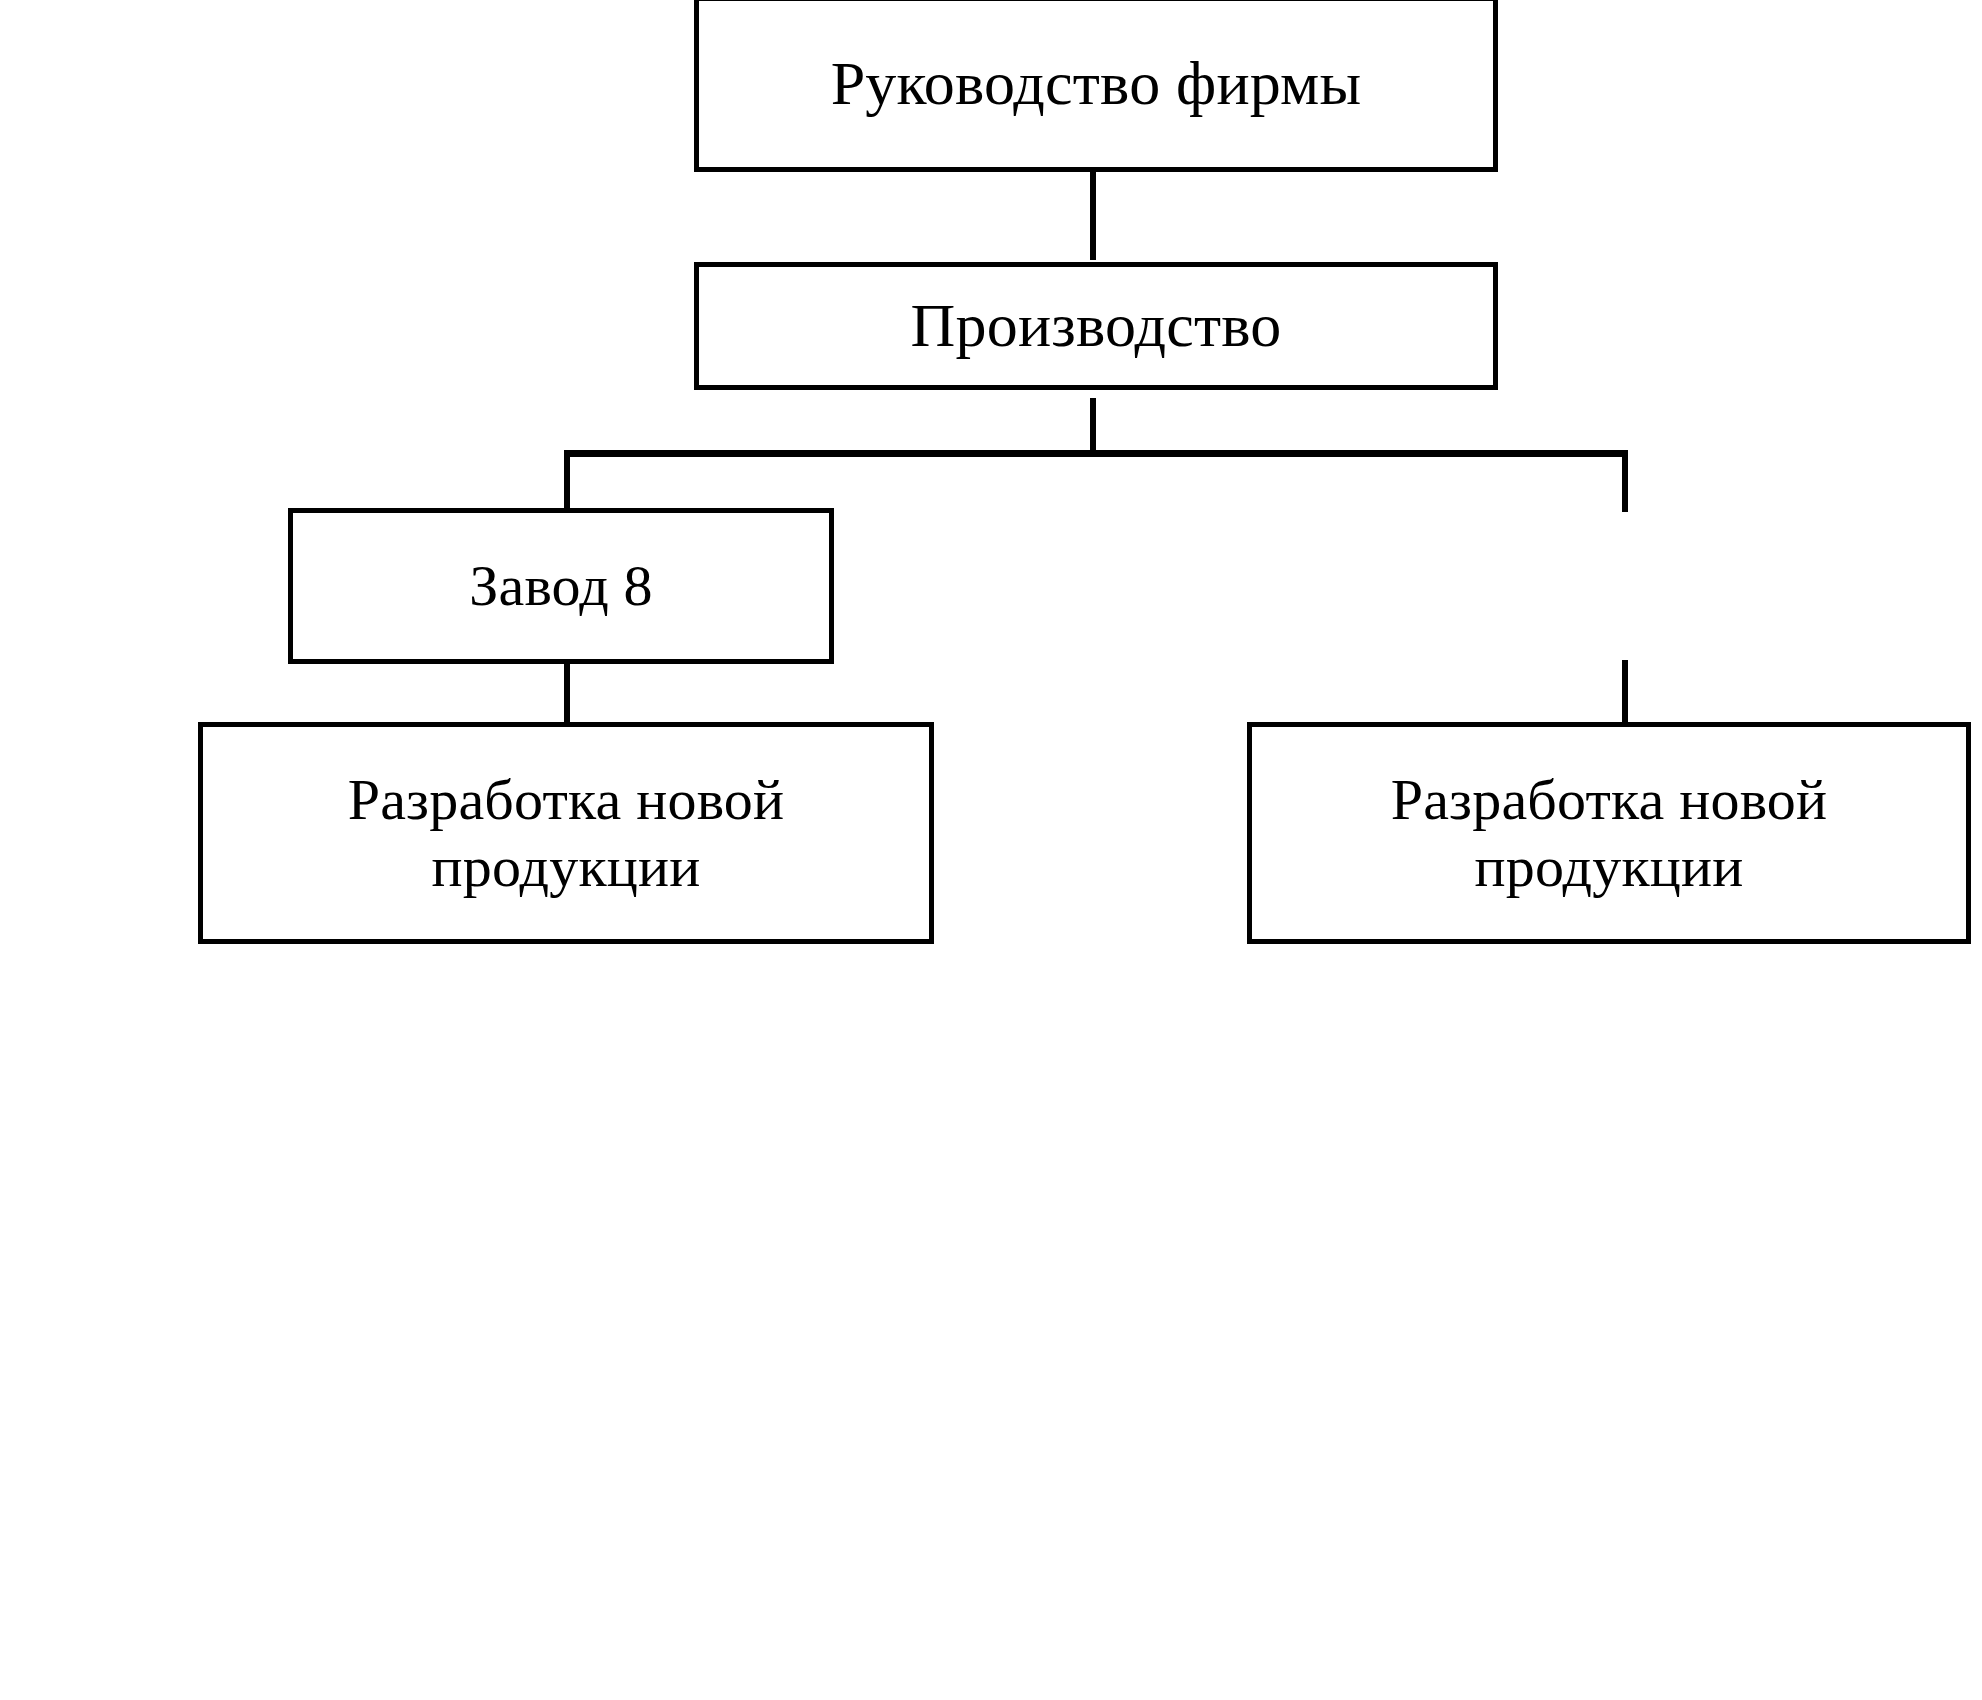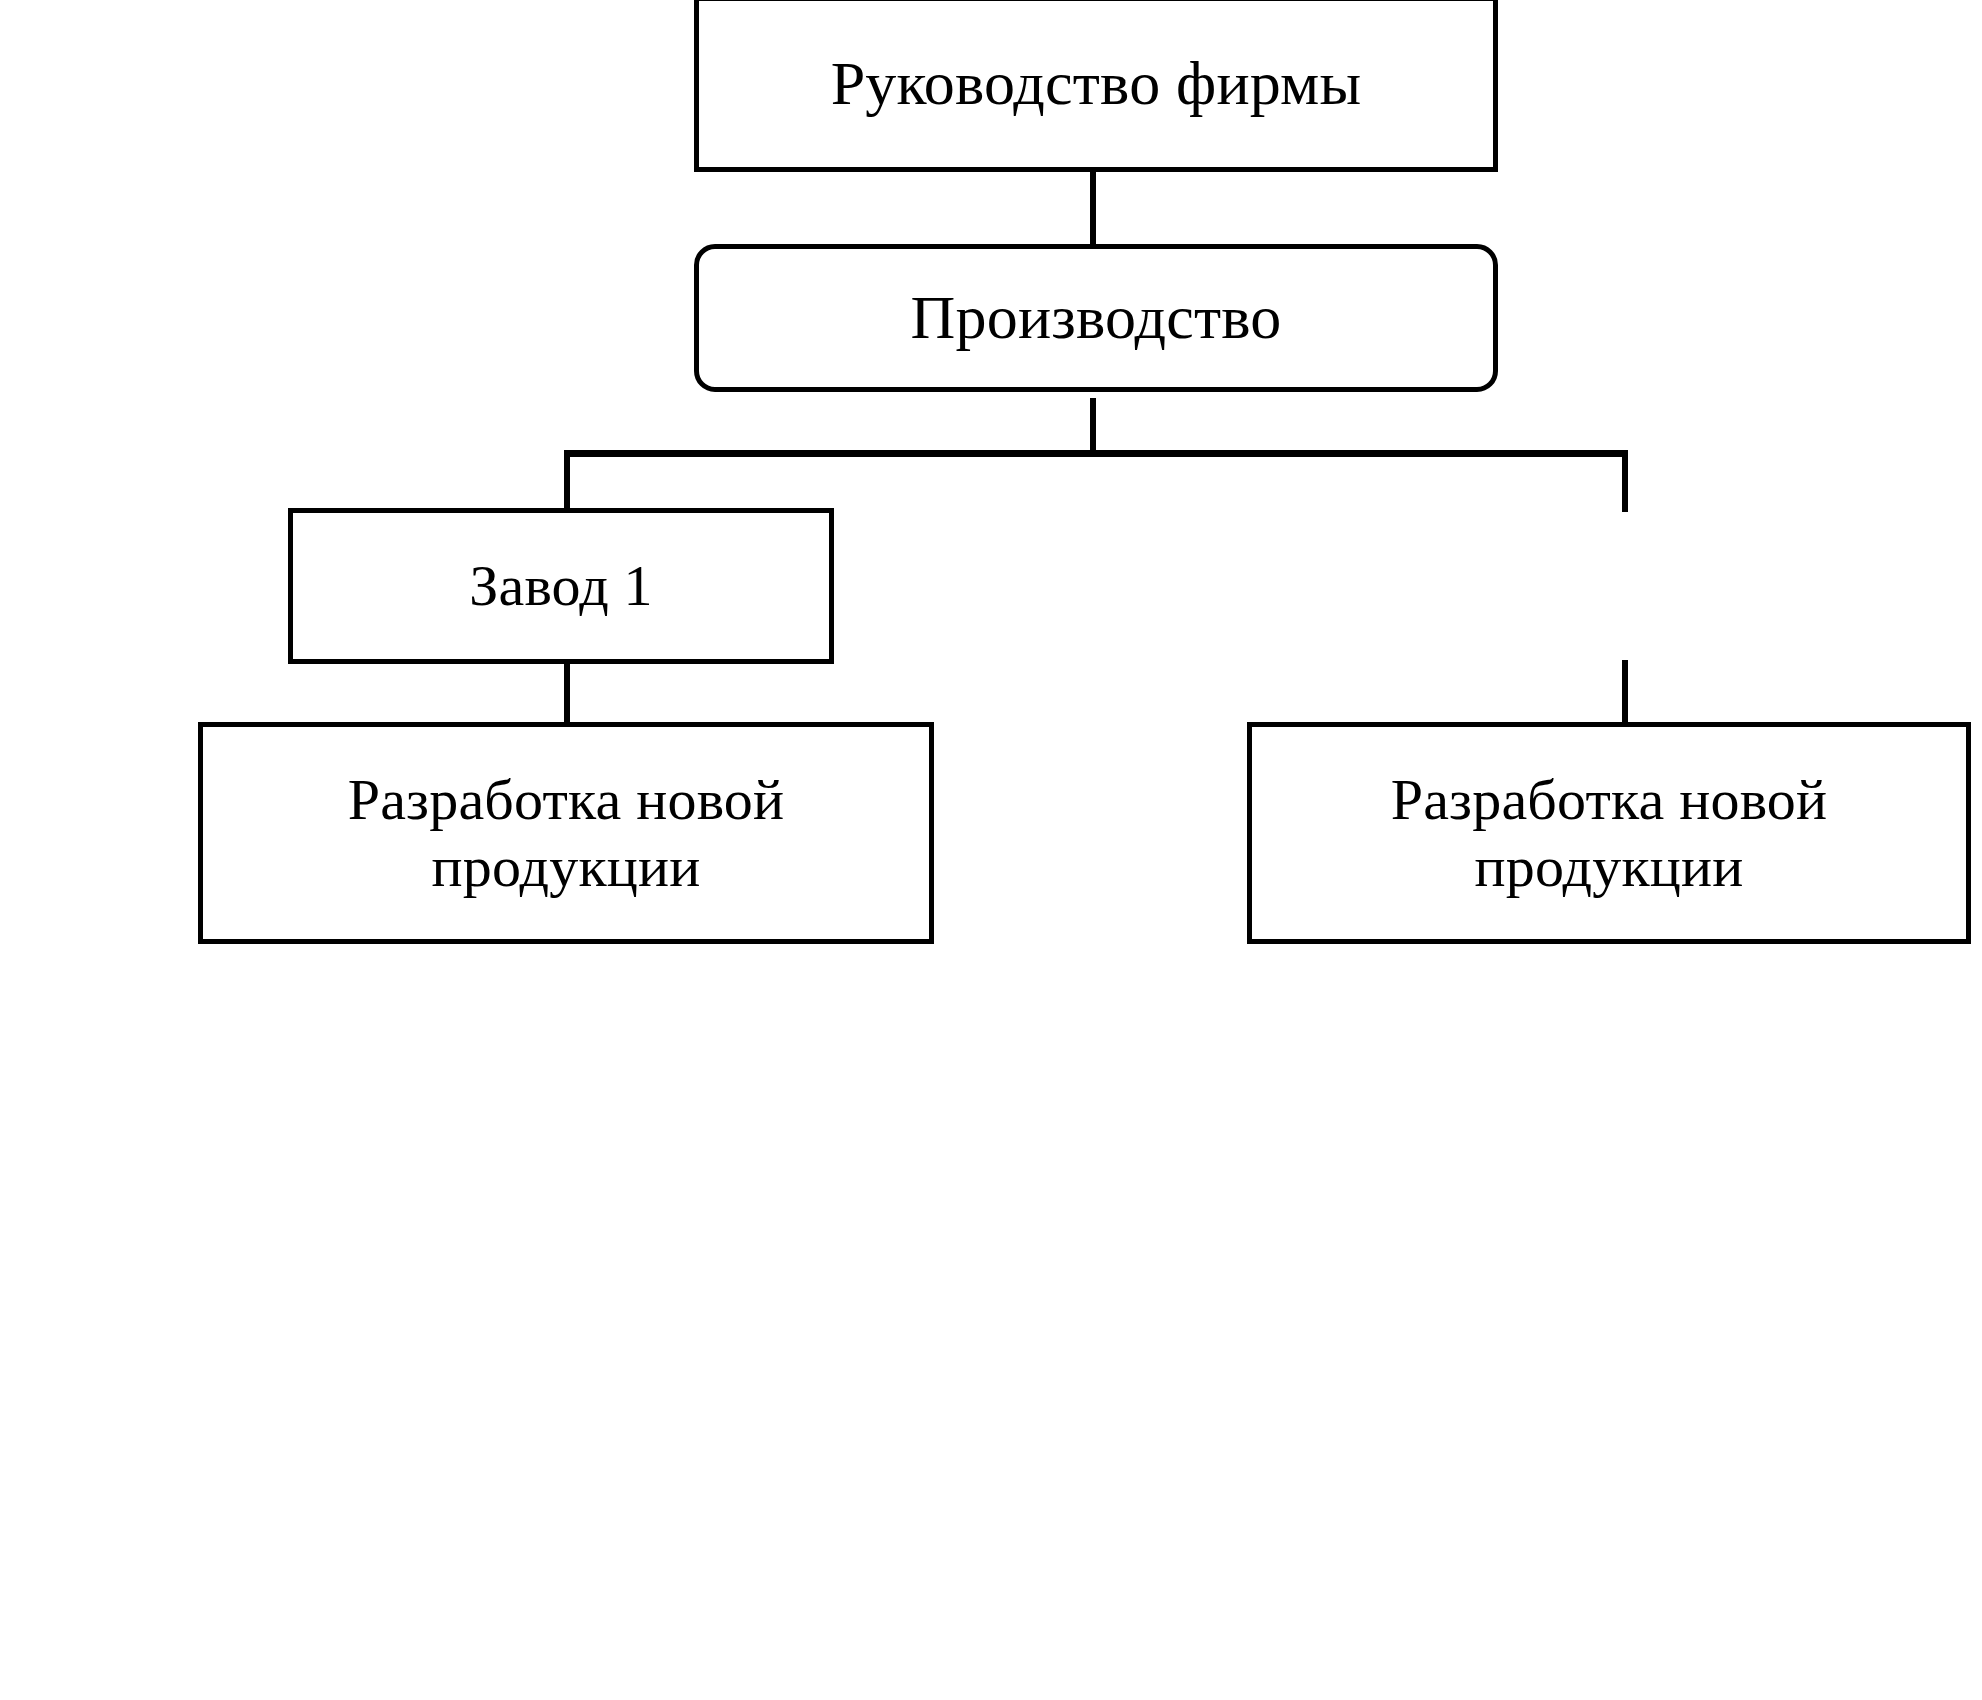--- a/index.html
+++ b/index.html
@@ -35,21 +35,21 @@
     display: block;
     line-height: 1.16;
     letter-spacing: 0.2px;
     white-space: pre-line;
     padding: 0 10px;
   }
   
   #node-top        { left: 694px;  top: -4px;   width: 804px; height: 176px; }
   #node-top .label        { font-size: 62px; text-align: right; }
 
-  #node-production { left: 694px;  top: 244px;  width: 804px; height: 148px; border-radius: 21px; }
+  #node-production { left: 694px;  top: 262px;  width: 804px; height: 128px; }
   #node-production .label { font-size: 62px; }
 
   #node-plant1     { left: 288px;  top: 508px;  width: 546px; height: 156px; }
   #node-plant1 .label     { font-size: 58px; }
 
   #node-plant2     { left: 1342px; top: 508px;  width: 560px; height: 156px; }
   #node-plant2 .label     { font-size: 58px; }
 
   #node-dev1       { left: 198px;  top: 722px;  width: 736px; height: 222px; }
   #node-dev1 .label       { font-size: 58px; }
@@ -106,21 +106,21 @@
 
   <div class="node" id="node-top">
     <span class="label">Руководство фирмы</span>
   </div>
 
   <div class="node" id="node-production">
     <span class="label">Производство</span>
   </div>
 
   <div class="node" id="node-plant1">
-    <span class="label">Завод 1</span>
+    <span class="label">Завод 8</span>
   </div>
 
 
   <div class="node" id="node-dev1">
     <span class="label">Разработка новой
 продукции</span>
   </div>
 
   <div class="node" id="node-dev2">
     <span class="label">Разработка новой

